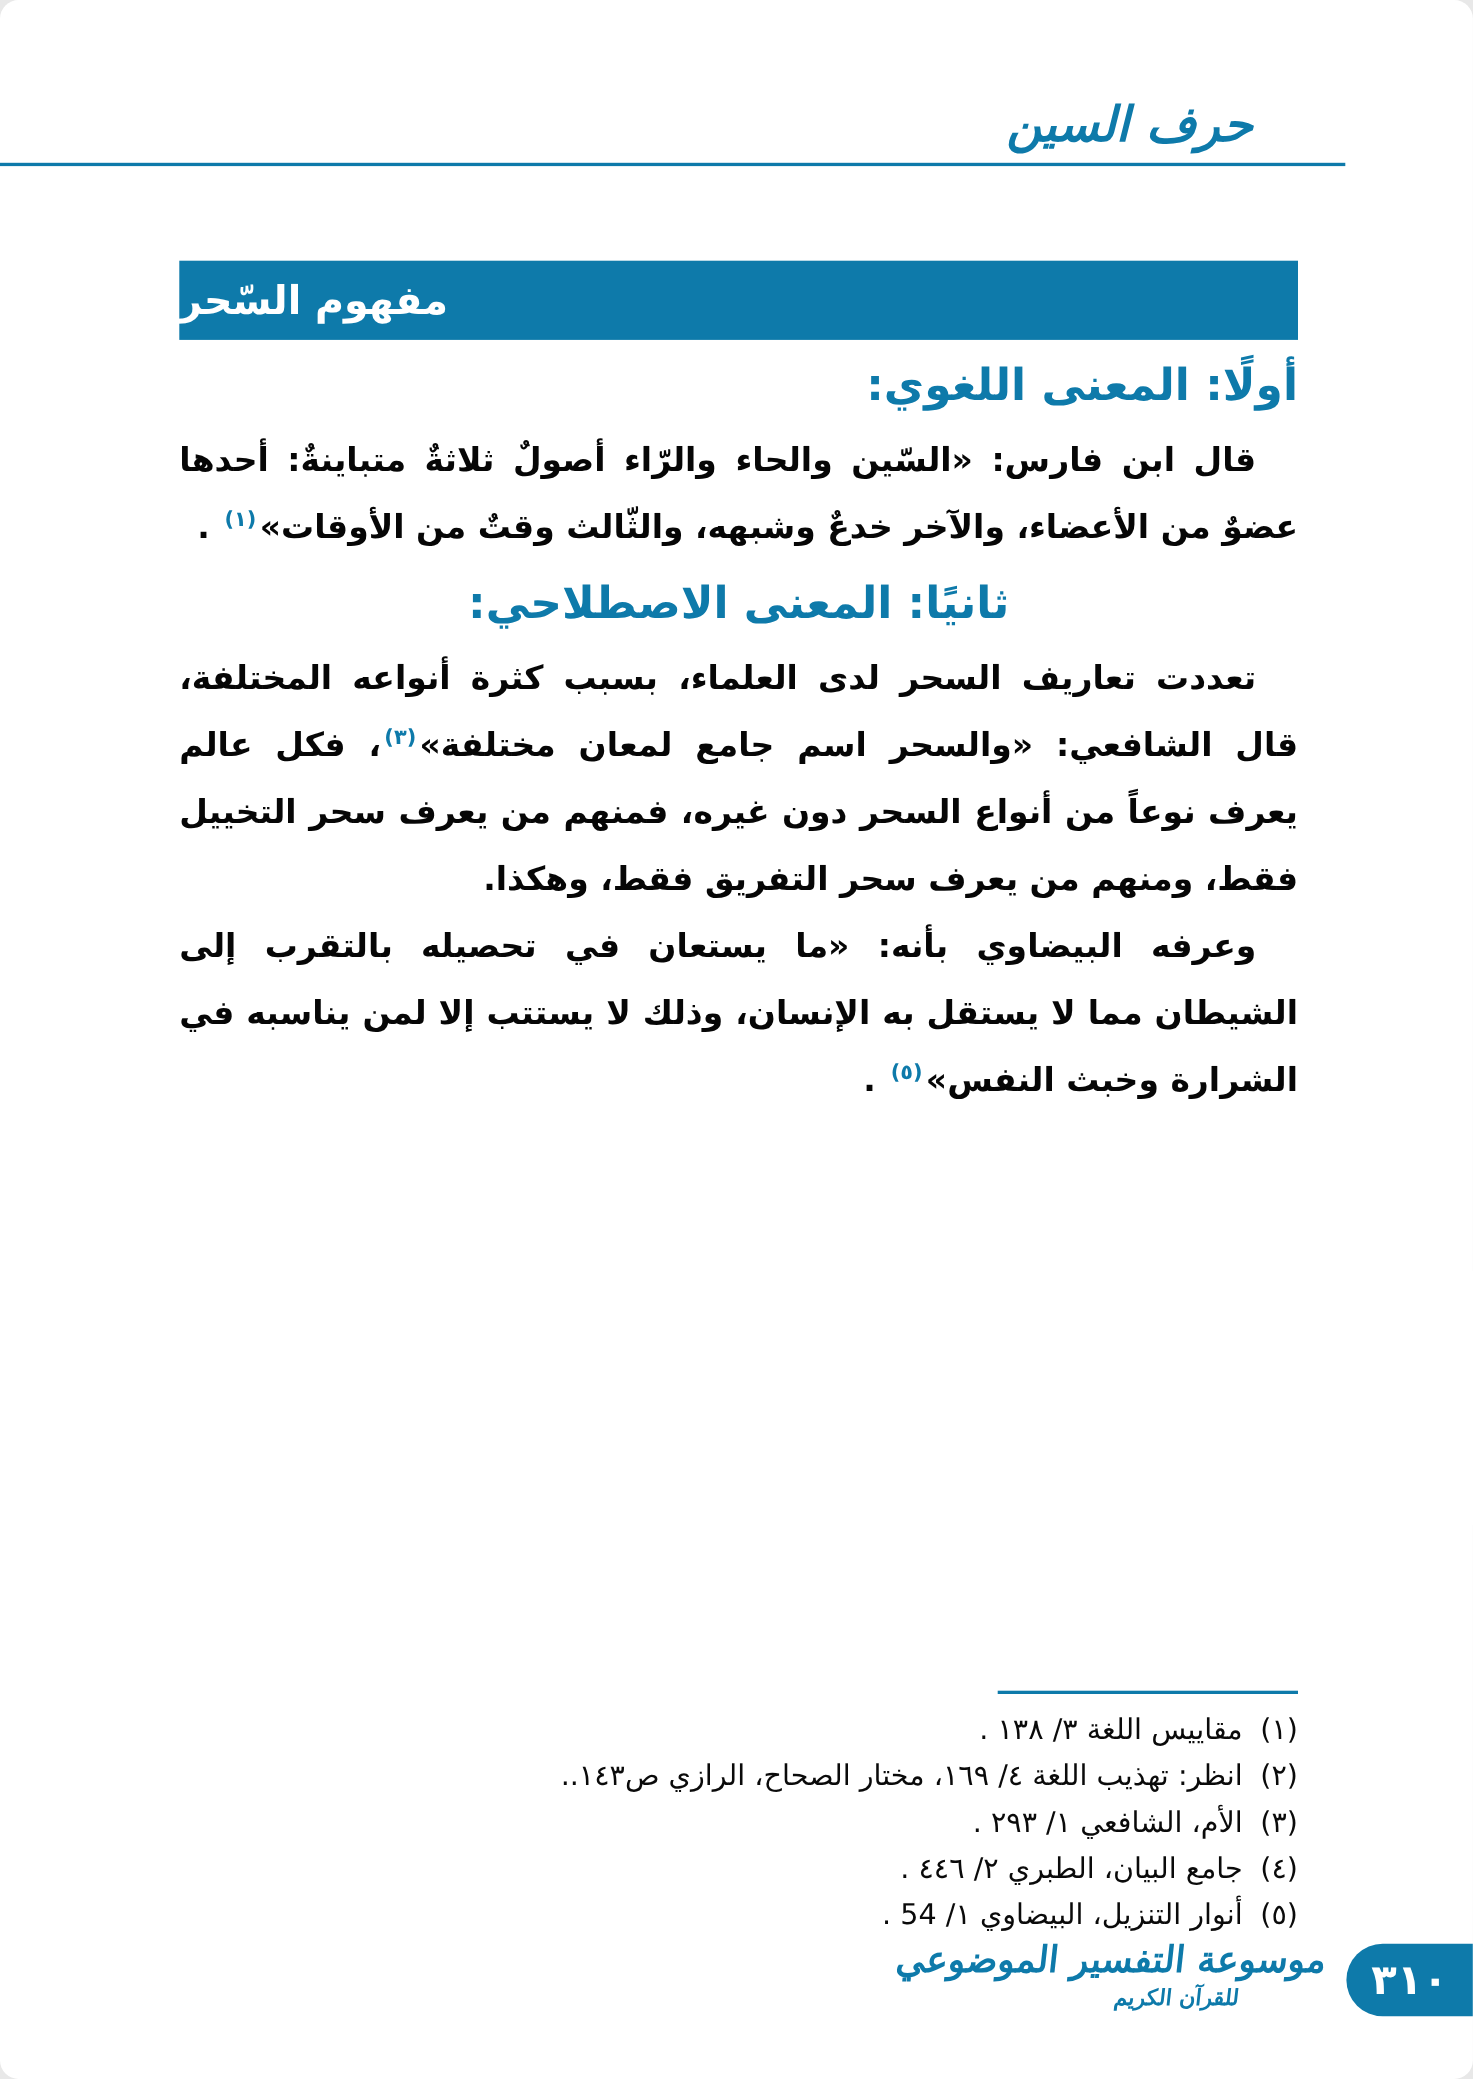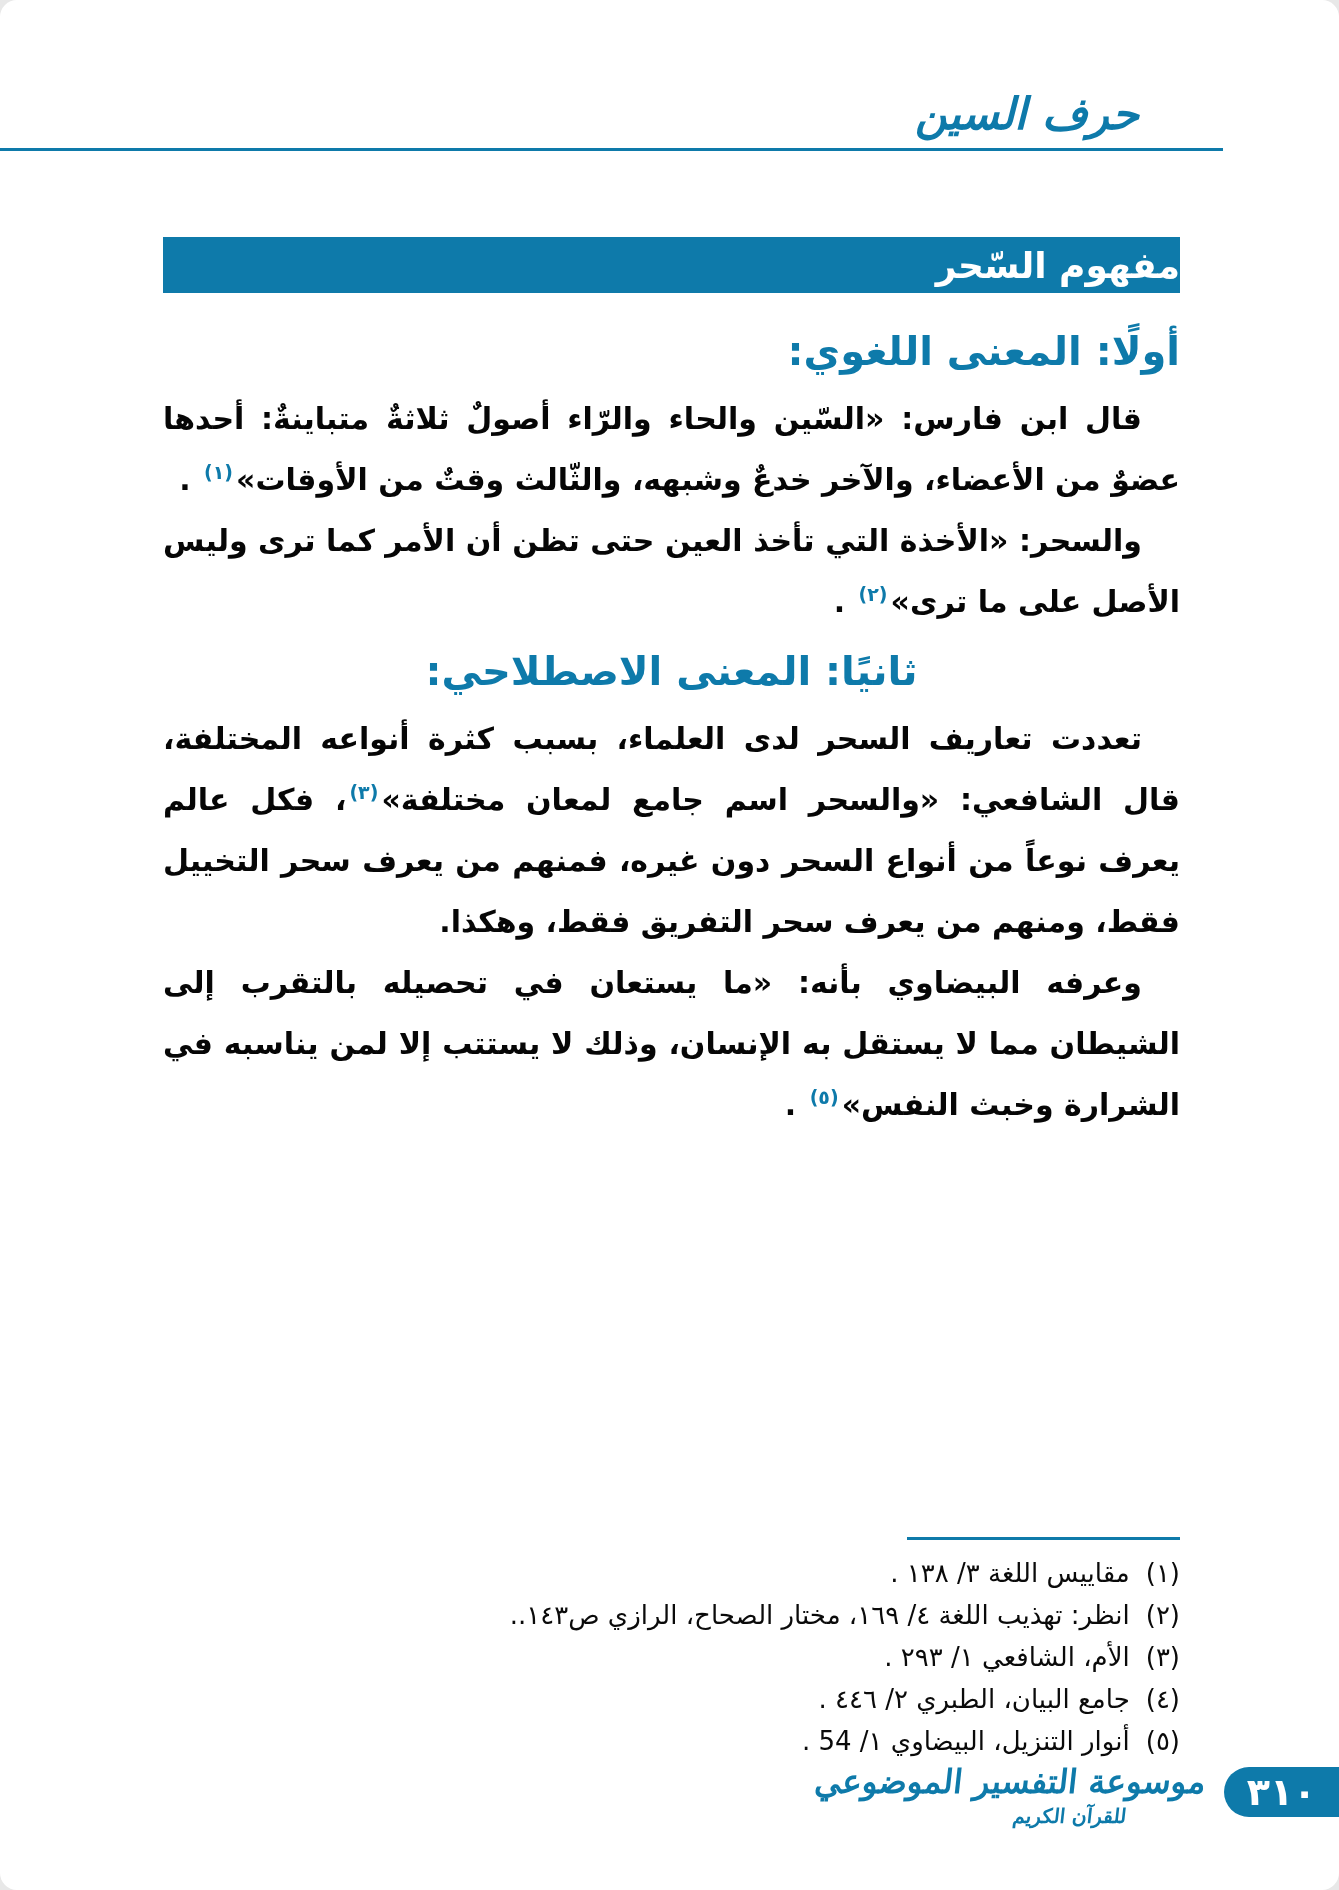--- a/index.html
+++ b/index.html
@@ -23,23 +23,23 @@
     white-space:nowrap;
   }
   .header-rule{
     position:absolute;top:148px;left:0;
     width:1223px;height:3px;
     background:var(--accent);
   }
   
   .banner{
     position:absolute;top:237px;right:159px;
-    width:1017px;height:56px;
+    width:1017px;height:72px;
     background:var(--accent);
-    display:flex;align-items:center;justify-content:flex-start;
+    display:flex;align-items:center;justify-content:flex-end;
   }
   .banner-title{
     color:#ffffff;font-size:36px;font-weight:bold;
     white-space:nowrap;
   }
   
   .content{
     position:absolute;top:326px;right:159px;
     width:1017px;
     color:#060606;
@@ -95,21 +95,21 @@
   .publisher-logo .line1{
     font-size:33px;font-weight:bold;font-style:italic;
     line-height:40px;white-space:nowrap;
   }
   .publisher-logo .line2{
     font-size:20px;font-weight:bold;font-style:italic;
     line-height:28px;
   }
   .page-pill{
     position:absolute;top:1767px;left:0;
-    width:115px;height:50px;
+    width:115px;height:66px;
     background:var(--accent);
     border-radius:0 33px 33px 0;
     display:flex;align-items:center;justify-content:center;
   }
   
   .page-pill{left:auto;right:0;border-radius:33px 0 0 33px;}
   .page-number{
     color:#ffffff;font-size:38px;font-weight:bold;
     letter-spacing:2px;
   }
@@ -123,21 +123,20 @@
   <div class="header-rule"></div>
 
   <div class="banner">
     <span class="banner-title">مفهوم السّحر</span>
   </div>
 
   <div class="content">
     <h2 class="sec-heading">أولًا: المعنى اللغوي:</h2>
     <div id="paras-linguistic">
         <p class="body-para">قال ابن فارس: «السّين والحاء والرّاء أصولٌ ثلاثةٌ متباينةٌ: أحدها عضوٌ من الأعضاء، والآخر خدعٌ وشبهه، والثّالث وقتٌ من الأوقات»<sup class="fn-ref">(١)</sup> .</p>
-        <p class="body-para">والسحر: «الأخذة التي تأخذ العين حتى تظن أن الأمر كما ترى وليس الأصل على ما ترى»<sup class="fn-ref">(٢)</sup> .</p>
       </div>
     <h2 class="sec-heading second">ثانيًا: المعنى الاصطلاحي:</h2>
     <div id="paras-terminological">
         <p class="body-para">تعددت تعاريف السحر لدى العلماء، بسبب كثرة أنواعه المختلفة، قال الشافعي: «والسحر اسم جامع لمعان مختلفة»<sup class="fn-ref">(٣)</sup>، فكل عالم يعرف نوعاً من أنواع السحر دون غيره، فمنهم من يعرف سحر التخييل فقط، ومنهم من يعرف سحر التفريق فقط، وهكذا.</p>
         <p class="body-para">وعرفه البيضاوي بأنه: «ما يستعان في تحصيله بالتقرب إلى الشيطان مما لا يستقل به الإنسان، وذلك لا يستتب إلا لمن يناسبه في الشرارة وخبث النفس»<sup class="fn-ref">(٥)</sup> .</p>
       </div>
   </div>
 
   <div class="footnote-rule"></div>
   <div class="footnotes" id="footnotes">

